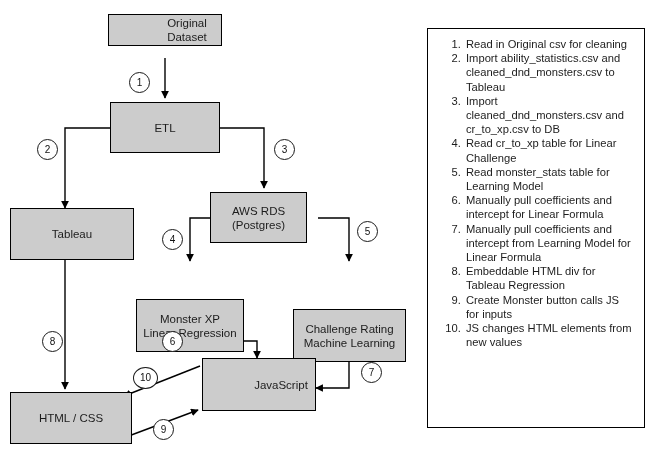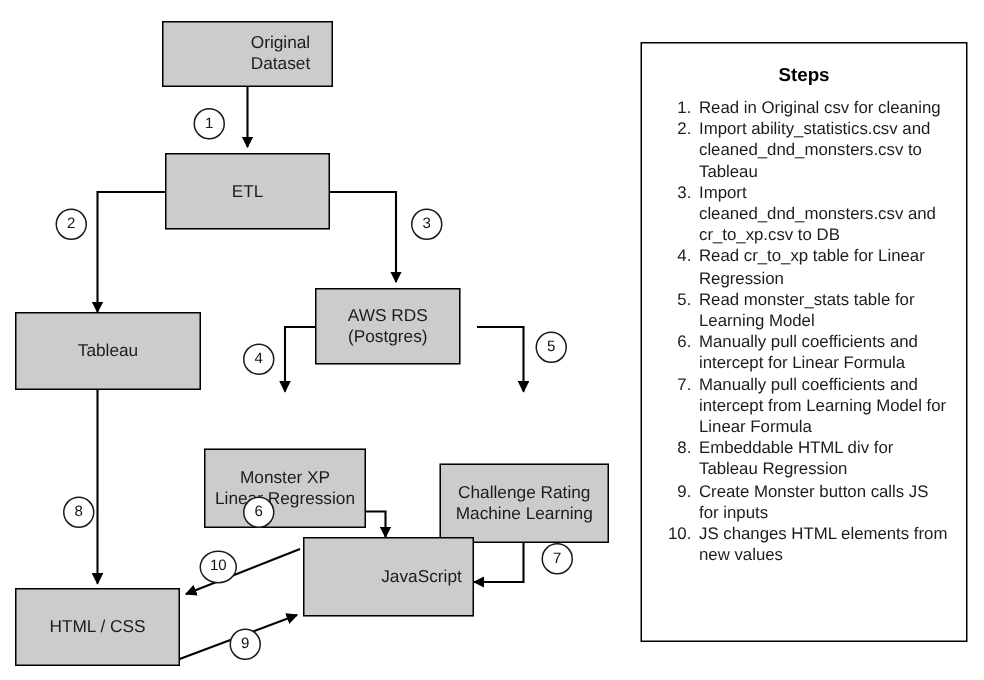--- a/index.html
+++ b/index.html
@@ -113,38 +113,38 @@
     <path d="M 349 314 L 349 388 L 316 388" marker-end="url(#arrow)"></path>
 
     <path d="M 65 260 L 65 389" marker-end="url(#arrow)"></path>
 
     <path d="M 200 366 L 124 396" marker-end="url(#arrow)"></path>
 
     <path d="M 118 440 L 198 410" marker-end="url(#arrow)"></path>
   </g>
 </svg>
 
-<div class="node" style="left:108px; top:14px; width:114px; height:44px;padding-left:44px;">Original Dataset</div>
+<div class="node" style="left:108px; top:14px; width:114px; height:32px;padding-left:44px;">Original Dataset</div>
 
 <div class="node" style="left:110px; top:102px; width:110px; height:51px;">ETL</div>
 
 <div class="node" style="left:10px; top:208px; width:124px; height:52px;">Tableau</div>
 
 <div class="node" style="left:210px; top:192px; width:97px; height:51px;">AWS RDS
 (Postgres)</div>
 
 <div class="node" style="left:136px; top:261px; width:108px; height:53px;margin-top:38px;">Monster XP
 Linear Regression</div>
 
 <div class="node" style="left:293px; top:261px; width:113px; height:53px;margin-top:48px;">Challenge Rating
 Machine Learning</div>
 
 <div class="node" style="left:202px; top:358px; width:114px; height:53px;padding-left:44px;">JavaScript</div>
 
-<div class="node" style="left:10px; top:392px; width:110px; height:52px;">HTML / CSS</div>
+<div class="node" style="left:10px; top:392px; width:122px; height:52px;">HTML / CSS</div>
 
 <div class="marker" style="left:129px; top:72px; width:21px; height:21px;">1</div>
 
 <div class="marker" style="left:37px; top:139px; width:21px; height:21px;">2</div>
 
 <div class="marker" style="left:274px; top:139px; width:21px; height:21px;">3</div>
 
 <div class="marker" style="left:162px; top:229px; width:21px; height:21px;">4</div>
 
 <div class="marker" style="left:357px; top:221px; width:21px; height:21px;">5</div>
@@ -153,26 +153,25 @@
 
 <div class="marker" style="left:361px; top:362px; width:21px; height:21px;">7</div>
 
 <div class="marker" style="left:42px; top:331px; width:21px; height:21px;">8</div>
 
 <div class="marker" style="left:153px; top:419px; width:21px; height:21px;">9</div>
 
 <div class="marker m-wide" style="left:133px; top:367px; width:25px; height:22px;">10</div>
 
 <div id="steps-panel">
-  <div id="steps-title">Steps</div>
   <ol id="steps-list">
     <li>Read in Original csv for cleaning</li>
     <li>Import ability_statistics.csv and cleaned_dnd_monsters.csv to Tableau</li>
     <li>Import cleaned_dnd_monsters.csv and cr_to_xp.csv to DB</li>
-    <li>Read cr_to_xp table for Linear Regression</li>
+    <li>Read cr_to_xp table for Linear Challenge</li>
     <li>Read monster_stats table for Learning Model</li>
     <li>Manually pull coefficients and intercept for Linear Formula</li>
     <li>Manually pull coefficients and intercept from Learning Model for Linear Formula</li>
     <li>Embeddable HTML div for Tableau Regression</li>
     <li>Create Monster button calls JS for inputs</li>
     <li>JS changes HTML elements from new values</li>
   </ol>
 </div>
 
 </body></html>

